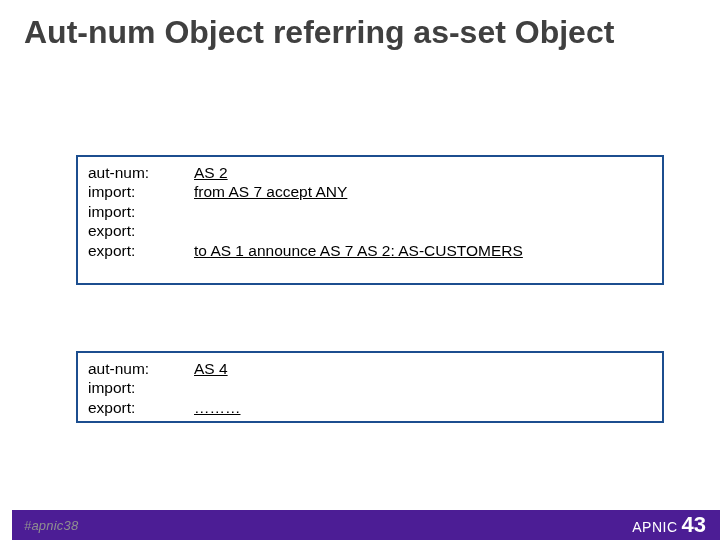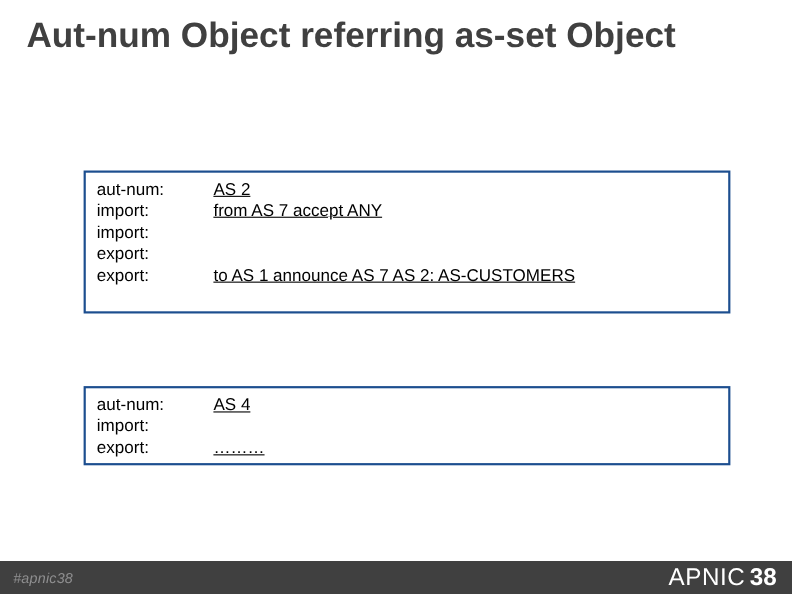--- a/index.html
+++ b/index.html
@@ -43,46 +43,46 @@
   .codebox.box1 { top: 130px; height: 130px; }
   .codebox.box2 { top: 326px; height: 72px; }
 
   .row { display: flex; }
   .k { width: 106px; flex: 0 0 106px; }
   .v { flex: 1 1 auto; text-decoration: underline; }
   .indent { padding-left: 118px; }
 
   .footer {
     position: absolute;
-    left: 0;
+    left: 12px;
     right: 0;
     bottom: 0;
     height: 30px;
-    background: #404040;
+    background: #4c1d95;
     display: flex;
     align-items: center;
     justify-content: space-between;
     padding: 0 14px 0 12px;
     box-sizing: border-box;
   }
   .hashtag {
     color: #8f8f90;
     font-size: 13px;
     font-style: italic;
     letter-spacing: 0.2px;
   }
   .brand {
     display: flex;
     align-items: baseline;
     gap: 4px;
   }
   .brand-name {
     color: #ffffff;
     font-family: "Arial Narrow", Arial, sans-serif;
-    font-size: 22px;
+    font-size: 14px;
     letter-spacing: 0.5px;
   }
   .brand-num {
     color: #ffffff;
     font-size: 22px;
     font-weight: 700;
   }
 </style>
 </head>
 <body>
@@ -123,17 +123,17 @@
       <div class="row">
         <div class="k">export:</div>
         <div class="v">………</div>
       </div>
     </div>
 
   <div class="footer">
     <span class="hashtag">#apnic38</span>
     <span class="brand">
       <span class="brand-name">APNIC</span>
-      <span class="brand-num">38</span>
+      <span class="brand-num">43</span>
     </span>
   </div>
 
 </div>
 
 </body></html>

